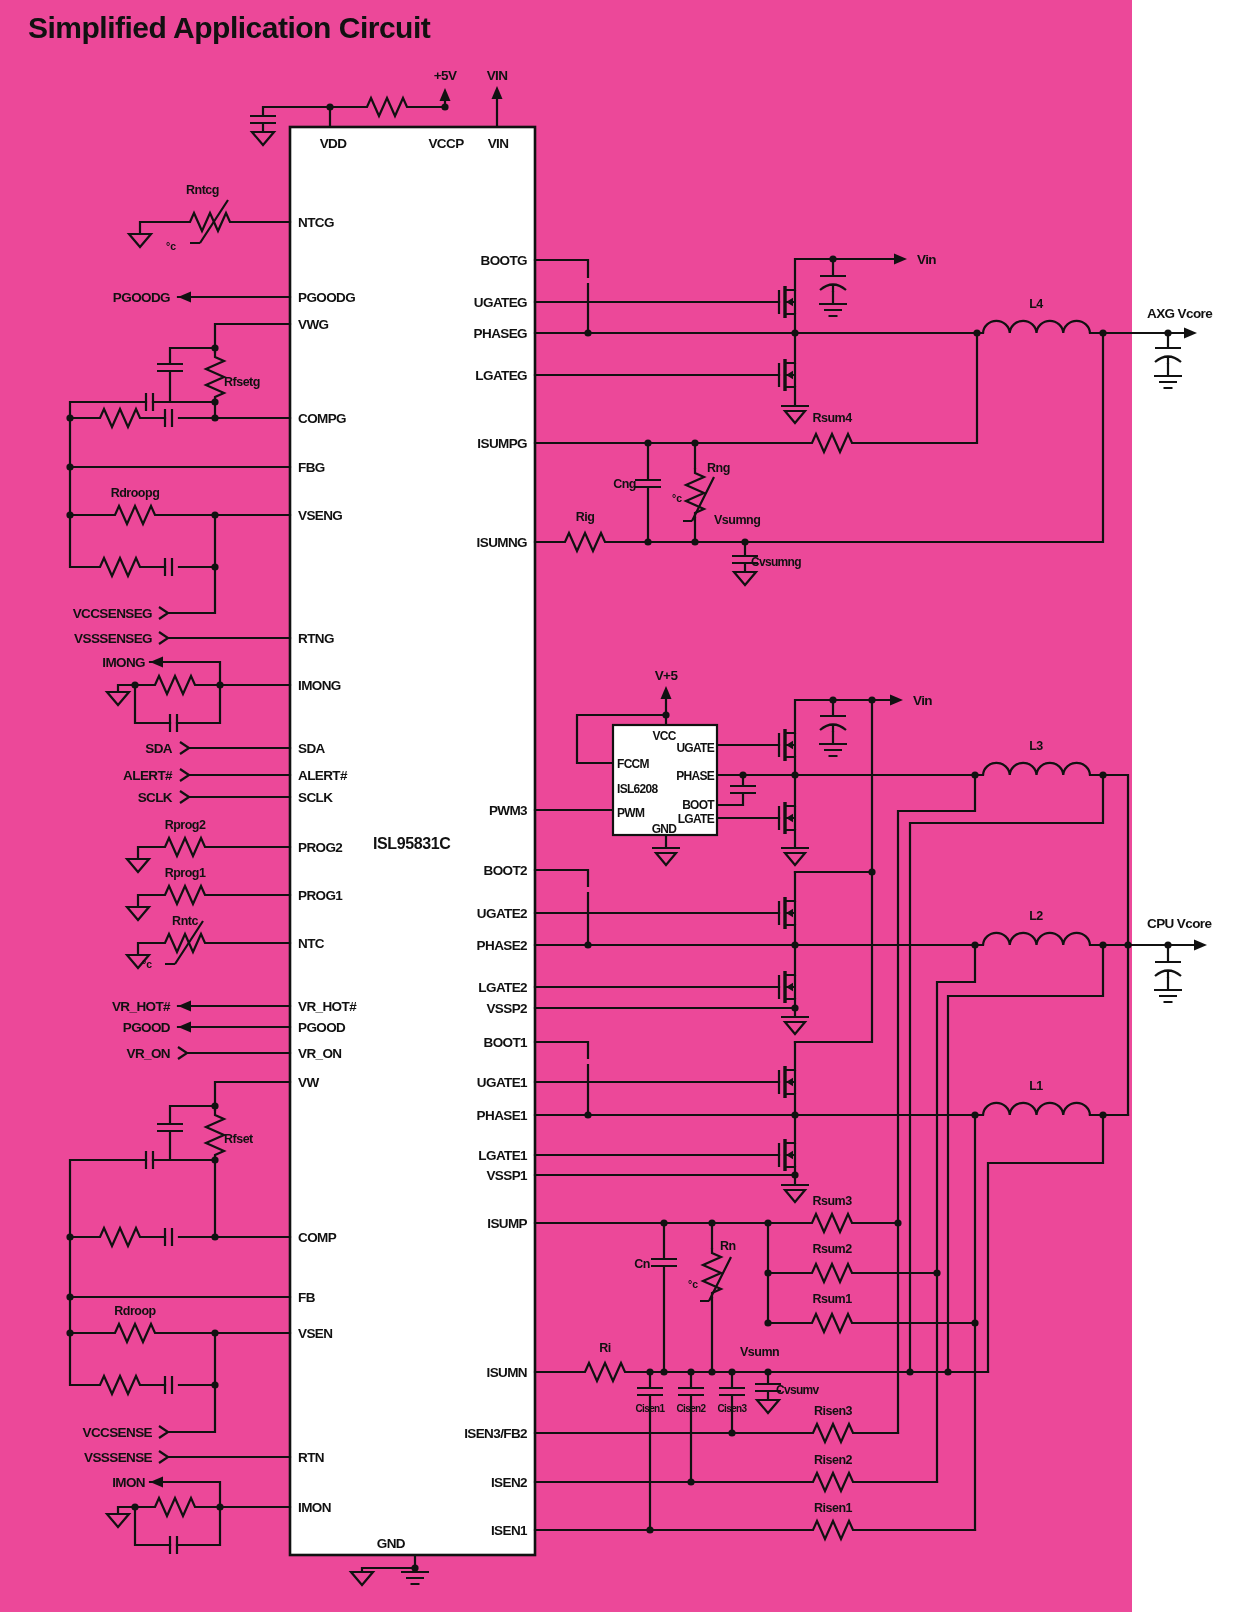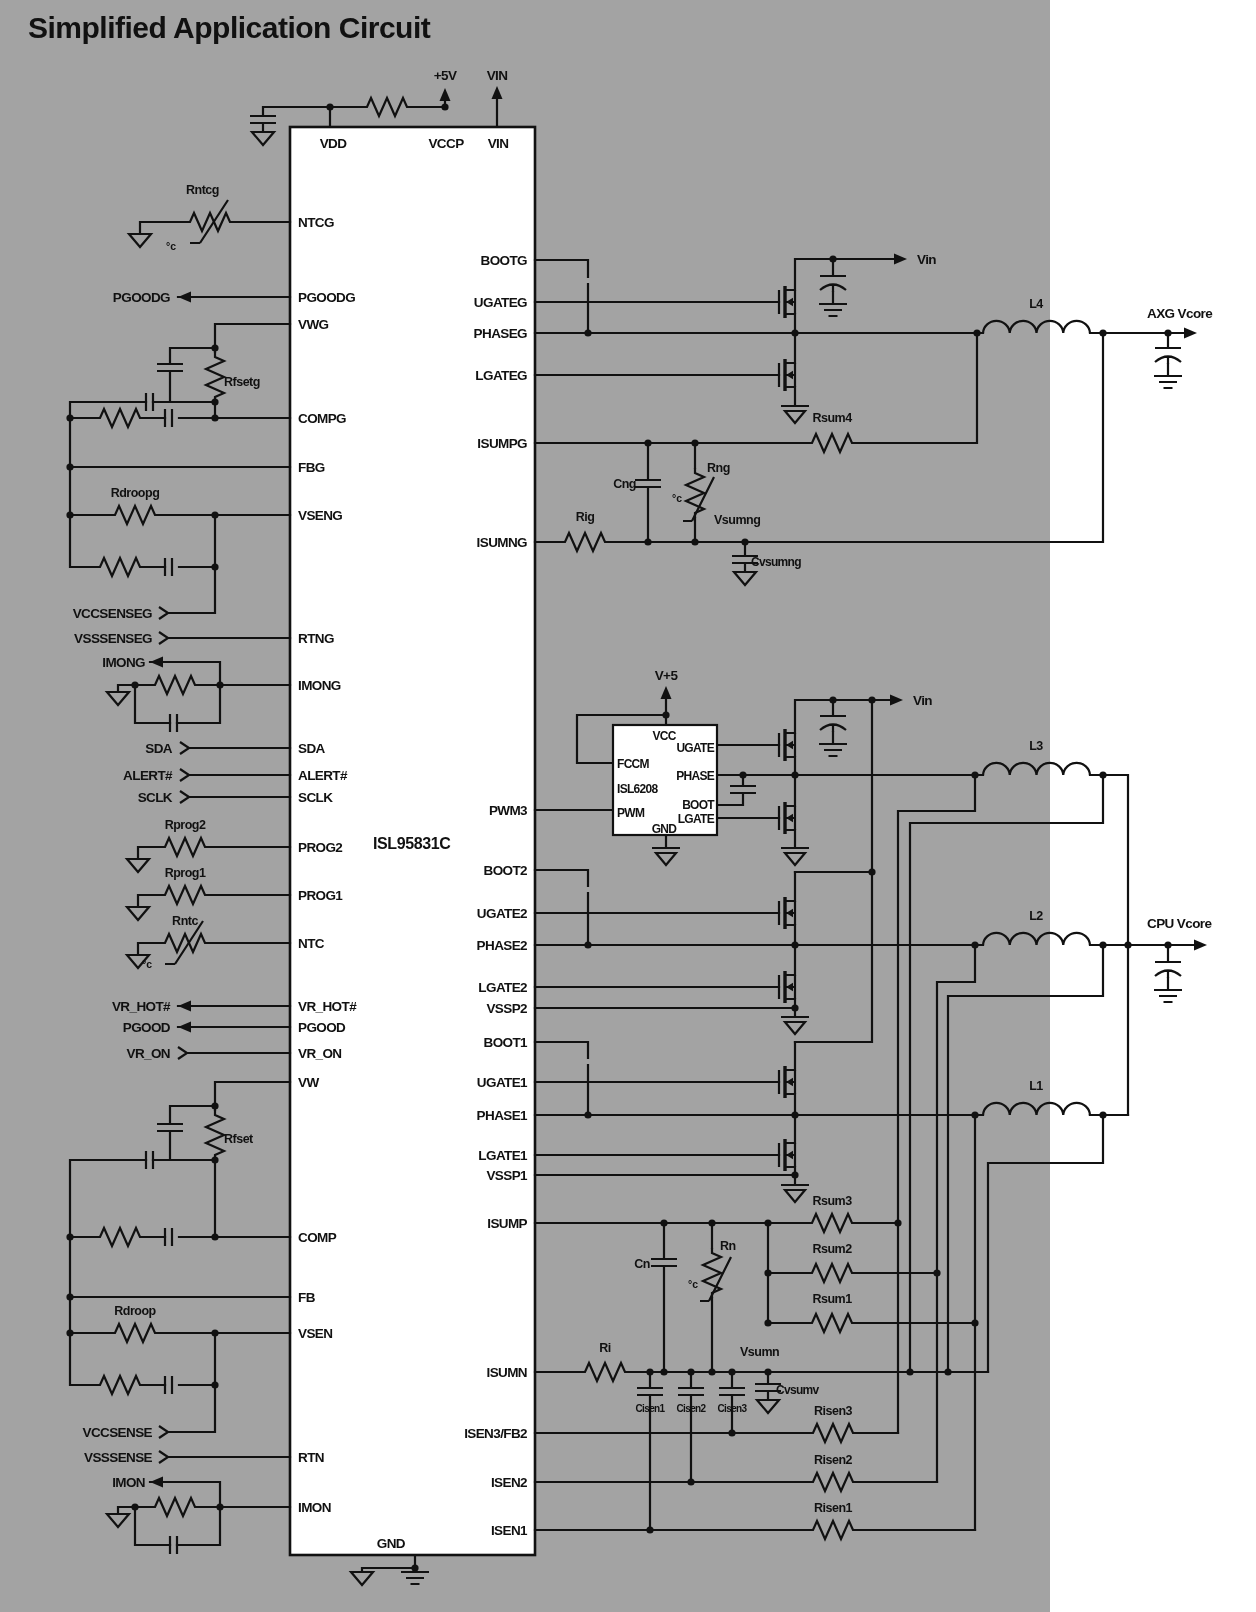--- a/index.html
+++ b/index.html
@@ -1,16 +1,16 @@
 <!DOCTYPE html>
 <html><head>
 <meta charset="utf-8">
 <style>
   html,body{margin:0;padding:0;background:#fff}
-  .page{width:1050px;height:1612px;background:#a3a3a3;position:relative}
+  .page{width:1132px;height:1612px;background:#ec4899;position:relative}
   svg{display:block}
   svg text{font-family:"Liberation Sans",sans-serif;font-weight:bold;fill:#111}
   .tt{font-size:30px;letter-spacing:-0.5px}
   .ti{font-size:16px;letter-spacing:-0.4px}
   .tp{font-size:13.5px;letter-spacing:-0.6px}
   .tc{font-size:12.5px;letter-spacing:-0.5px}
   .td{font-size:12px;letter-spacing:-0.7px}
   .ts{font-size:10.5px}
   .tm{font-size:10px;letter-spacing:-0.6px}
   .wire{stroke:#111;stroke-width:2.2;fill:none;stroke-linecap:square}

